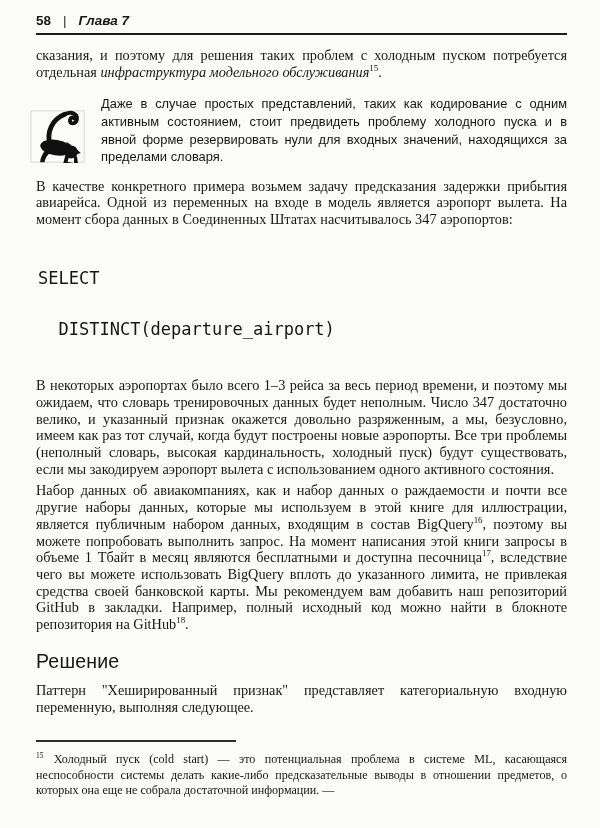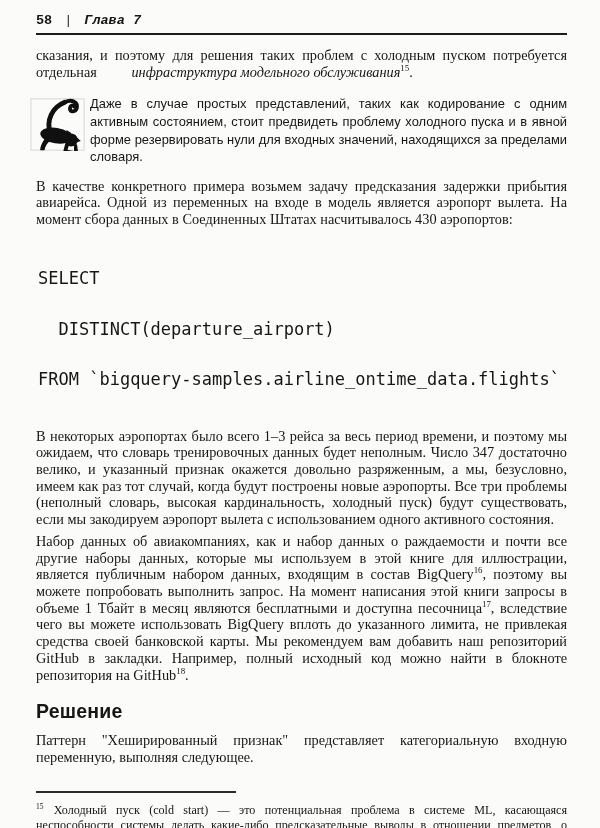--- a/index.html
+++ b/index.html
@@ -13,42 +13,43 @@
     box-sizing: border-box;
     padding: 13px 33px 0 36px;
     overflow: hidden;
     font-family: "Liberation Serif", serif;
   }
   
   .page-header {
     display: flex;
     align-items: baseline;
     gap: 12px;
-    font-family: Liberation Mono, monospace;
+    font-family: Liberation Sans, sans-serif;
     font-weight: bold;
     font-size: 13.5px;
     padding: 0 0 5px 0;
     border-bottom: 2.5px solid #1d1d1b;
   }
   .header-divider { font-weight: normal; color: #2a2a2a; }
   .chapter-title { font-style: italic; }
   
   .body-para {
     font-size: 14.3px;
     line-height: 16.7px;
     text-align: justify;
     margin: 12px 0 0 0;
   }
   .seg-bold { font-weight: normal; }
-  .seg-italic { font-style: italic; margin-left: 31px; }
+  .seg-italic { font-style: italic; }
   sup { font-size: 0.62em; line-height: 0; letter-spacing: 0; }
   
   .note {
     display: flex;
-    align-items: flex-start;
+    align-items: flex-end;
+    gap: 11px;
     margin: 14px 0 2px 0;
   }
   .note-icon { flex: 0 0 auto; width: 62px; height: 60px; margin-left: -8px; }
   .note-text {
     font-family: "Liberation Sans", sans-serif;
     font-size: 12.9px;
     line-height: 17.6px;
     text-align: justify;
     margin: 1px 0 0 0;
   }
@@ -56,21 +57,21 @@
   .code-block {
     font-family: "DejaVu Sans Mono", "Liberation Mono", monospace;
     font-size: 17px;
     line-height: 16.8px;
     margin: 9px 0 0 2px;
     white-space: pre;
   }
   
   .section-heading {
     font-family: "Liberation Sans", sans-serif;
-    font-weight: bold;
+    font-weight: normal;
     font-size: 19.5px;
     margin: 17px 0 0 0;
     letter-spacing: 0.2px;
   }
   
   .footnotes {
     margin-top: 25px;
     font-size: 12.1px;
     line-height: 15.6px;
   }
@@ -113,26 +114,25 @@
           <path d="M41.5 42.5 L39.5 37 L45 40.5 Z" fill="#101010"></path>
           <path d="M17.5 46 C14.5 50 12.5 54.5 12.5 58 L17 58 C17.8 53.5 20 50.5 22.5 48.5 Z" fill="#101010"></path>
           <path d="M38.5 51 L36.5 59 L40.5 59 L42.5 52 Z" fill="#101010"></path>
           <path d="M47.5 52 L47.5 59 L51.5 59 L50.6 52 Z" fill="#101010"></path>
           <path d="M40 57.5 L47 59 L40 59 Z" fill="#101010"></path>
         </svg>
       </span>
       <p class="note-text">Даже в случае простых представлений, таких как кодирование с одним активным состоянием, стоит предвидеть проблему холодного пуска и в явной форме резервировать нули для входных значений, находящихся за пределами словаря.</p>
     </aside>
 
-    <p class="body-para">В качестве конкретного примера возьмем задачу предсказания задержки прибытия авиарейса. Одной из переменных на входе в модель является аэропорт вылета. На момент сбора данных в Соединенных Штатах насчитывалось 430 аэропортов:</p>
+    <p class="body-para">В качестве конкретного примера возьмем задачу предсказания задержки прибытия авиарейса. Одной из переменных на входе в модель является аэропорт вылета. На момент сбора данных в Соединенных Штатах насчитывалось 347 аэропортов:</p>
 
     <div class="code-block">
       <div class="code-line"><span>SELECT</span></div>
       <div class="code-line"><span>  </span><span class="seg-bold">DISTINCT</span><span>(departure_airport)</span></div>
-      <div class="code-line"><span class="seg-bold">FROM</span><span> `bigquery-samples.airline_ontime_data.flights`</span></div>
     </div>
 
     <p class="body-para" style="margin-top:6px">В некоторых аэропортах было всего 1–3 рейса за весь период времени, и поэтому мы ожидаем, что словарь тренировочных данных будет неполным. Число 347 достаточно велико, и указанный признак окажется довольно разряженным, а мы, безусловно, имеем как раз тот случай, когда будут построены новые аэропорты. Все три проблемы (неполный словарь, высокая кардинальность, холодный пуск) будут существовать, если мы закодируем аэропорт вылета с использованием одного активного состояния.</p>
 
     <p class="body-para" style="margin-top:5px"><span>Набор данных об авиакомпаниях, как и набор данных о раждаемости и почти все другие наборы данных, которые мы используем в этой книге для иллюстрации, является публичным набором данных, входящим в состав BigQuery</span><sup>16</sup><span>, поэтому вы можете попробовать выполнить запрос. На момент написания этой книги запросы в объеме 1 Тбайт в месяц являются бесплатными и доступна песочница</span><sup>17</sup><span>, вследствие чего вы можете использовать BigQuery вплоть до указанного лимита, не привлекая средства своей банковской карты. Мы рекомендуем вам добавить наш репозиторий GitHub в закладки. Например, полный исходный код можно найти в блокноте репозитория на GitHub</span><sup>18</sup><span>.</span></p>
 
     <h2 class="section-heading">Решение</h2>
 
     <p class="body-para" style="margin-top:9px">Паттерн "Хеширированный признак" представляет категориальную входную переменную, выполняя следующее.</p>
 

